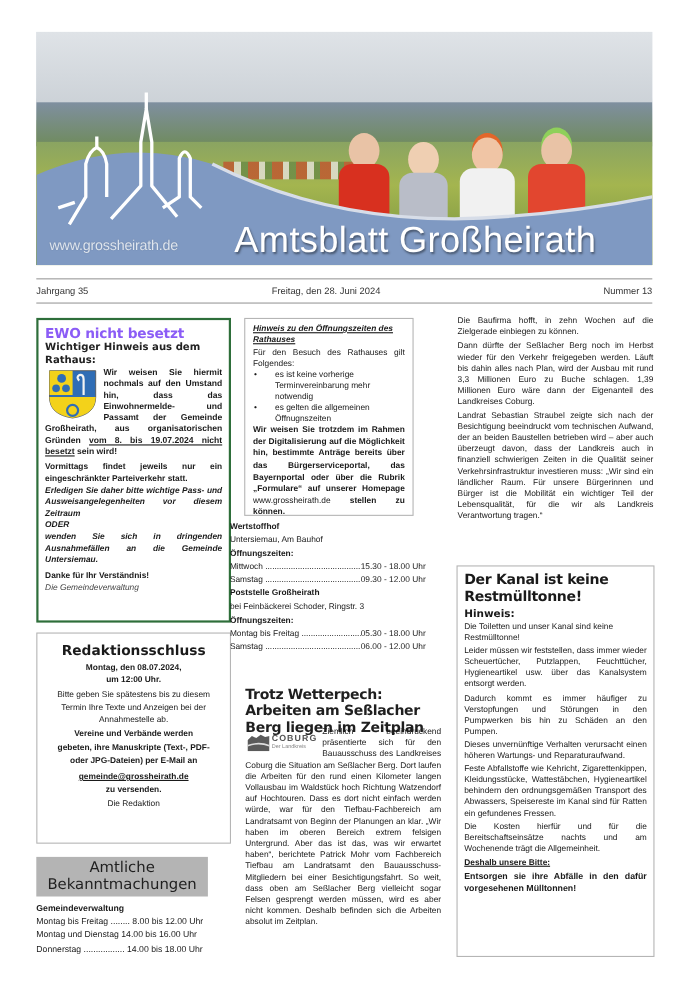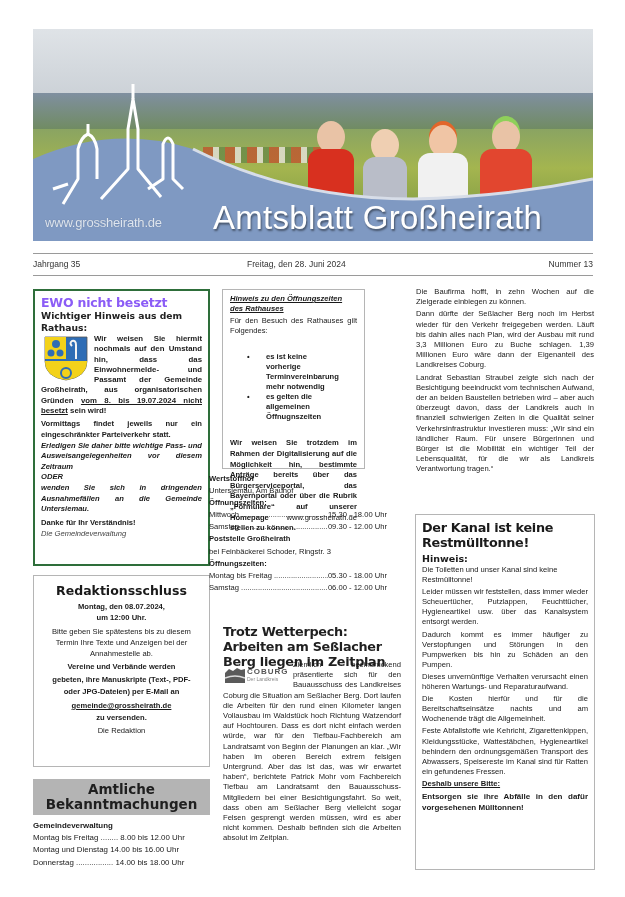--- a/index.html
+++ b/index.html
@@ -24,26 +24,26 @@
   .p { font-size: 7.6px; line-height: 10.6px; margin: 0; text-align: justify; }
   .b { font-weight: bold; }
   .i { font-style: italic; }
   .u { text-decoration: underline; }
   .ewo-title { font-size: 12.5px; color: #8b5cf6; margin-bottom: 3px; letter-spacing: -0.2px; }
   .ewo-sub { font-size: 9.2px; line-height: 12px; color: #222; font-family: "DejaVu Sans", sans-serif; font-weight: bold; }
   .coat { float: left; width: 46px; height: 46px; margin: 1px 5px 1px 2px; }
   .redak { left: 33px; top: 575px; width: 177px; height: 192px; padding: 5px 18px; text-align: center; }
   .redak .p { text-align: center; line-height: 11.3px; }
   .redak h2 { font-size: 12.5px; margin: 2px 0 3px; }
-  .amtl-head { position: absolute; left: 33px; top: 779px; width: 177px; height: 36px; background: #b4b4b4; text-align: center; font-family: "DejaVu Sans", sans-serif; font-weight: bold; font-size: 13.5px; line-height: 15px; color: #1f1f1f; padding-top: 3px; box-sizing: border-box; }
+  .amtl-head { position: absolute; left: 33px; top: 779px; width: 156px; height: 36px; background: #b4b4b4; text-align: center; font-family: "DejaVu Sans", sans-serif; font-weight: normal; font-size: 13.5px; line-height: 15px; color: #1f1f1f; padding-top: 3px; box-sizing: border-box; }
   .amtl-list { position: absolute; left: 33px; top: 820px; width: 180px; }
   .amtl-list .row { font-size: 7.9px; line-height: 12.2px; white-space: nowrap; }
-  .hinweis-box { left: 222px; top: 289px; width: 143px; height: 180px; padding: 4px 7px; }
+  .hinweis-box { left: 222px; top: 289px; width: 154px; height: 180px; padding: 4px 7px; }
   .hinweis-box .p { line-height: 10.1px; }
-  .bullets { margin: 16px; padding: 0; list-style: none; font-weight: bold; }
+  .bullets { margin: 0; padding: 0; list-style: none; }
   .bullets li { font-size: 7.6px; line-height: 10.1px; padding-left: 20px; position: relative; }
   .bullets li::before { content: "•"; position: absolute; left: 1px; top: 0; }
   .col2 { position: absolute; left: 209px; top: 473px; width: 178px; }
   .col2 .p { line-height: 12.1px; text-align: left; }
   .dots-row { display: flex; font-size: 7.6px; line-height: 12.1px; white-space: nowrap; }
   .dots-row .leader { flex: 1; overflow: hidden; }
   .article-title { position: absolute; left: 223px; top: 613px; width: 180px; font-family: "DejaVu Sans", sans-serif; font-weight: bold; font-size: 12.8px; line-height: 15px; color: #1f1f1f; letter-spacing: -0.3px; }
   .article-body { position: absolute; left: 223px; top: 660px; width: 178px; }
   .article-body .p { line-height: 10.2px; }
   .coburg-logo { float: left; width: 66px; height: 26px; margin: 2px 4px 0 0; position: relative; }
@@ -218,17 +218,17 @@
   <p class="p">Landrat Sebastian Straubel zeigte sich nach der Besichtigung beeindruckt vom technischen Aufwand, der an beiden Baustellen betrieben wird – aber auch überzeugt davon, dass der Landkreis auch in finanziell schwierigen Zeiten in die Qualität seiner Verkehrsinfrastruktur investieren muss: „Wir sind ein ländlicher Raum. Für unsere Bürgerinnen und Bürger ist die Mobilität ein wichtiger Teil der Lebensqualität, für die wir als Landkreis Verantwortung tragen.“</p>
 </div>
 
 <div class="box gray-box kanal-box">
   <h2 class="serif">Der Kanal ist keine Restmülltonne!</h2>
   <h3>Hinweis:</h3>
   <p class="p" style="text-align:left;">Die Toiletten und unser Kanal sind keine Restmülltonne!</p>
   <p class="p">Leider müssen wir feststellen, dass immer wieder Scheuertücher, Putzlappen, Feuchttücher, Hygieneartikel usw. über das Kanalsystem entsorgt werden.</p>
   <p class="p">Dadurch kommt es immer häufiger zu Verstopfungen und Störungen in den Pumpwerken bis hin zu Schäden an den Pumpen.</p>
   <p class="p">Dieses unvernünftige Verhalten verursacht einen höheren Wartungs- und Reparaturaufwand.</p>
+  <p class="p">Feste Abfallstoffe wie Kehricht, Zigarettenkippen, Kleidungsstücke, Wattestäbchen, Hygieneartikel behindern den ordnungsgemäßen Transport des Abwassers, Speisereste im Kanal sind für Ratten ein gefundenes Fressen.</p>
   <p class="p">Die Kosten hierfür und für die Bereitschaftseinsätze nachts und am Wochenende trägt die Allgemeinheit.</p>
-  <p class="p">Feste Abfallstoffe wie Kehricht, Zigarettenkippen, Kleidungsstücke, Wattestäbchen, Hygieneartikel behindern den ordnungsgemäßen Transport des Abwassers, Speisereste im Kanal sind für Ratten ein gefundenes Fressen.</p>
   <p class="p b u" style="margin-top:2px;">Deshalb unsere Bitte:</p>
   <p class="p b" style="font-size:8px;line-height:11px;">Entsorgen sie ihre Abfälle in den dafür vorgesehenen Mülltonnen!</p>
 </div>
 
 </body></html>

